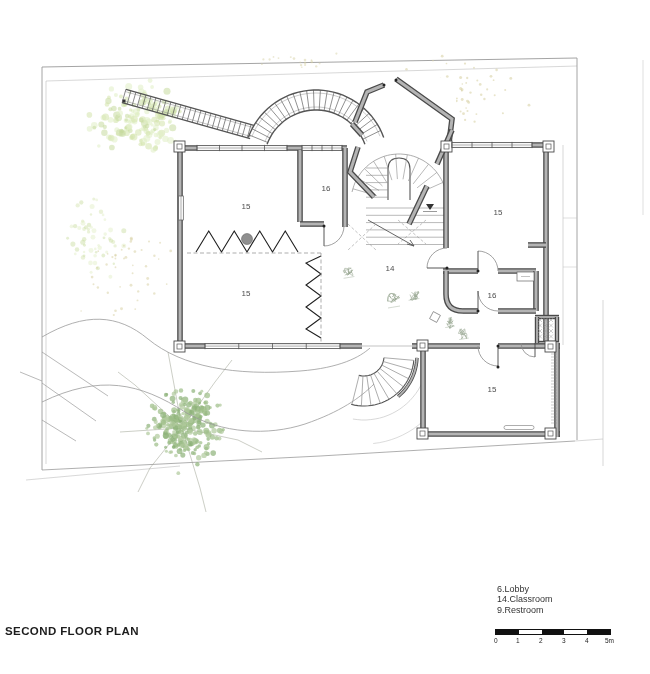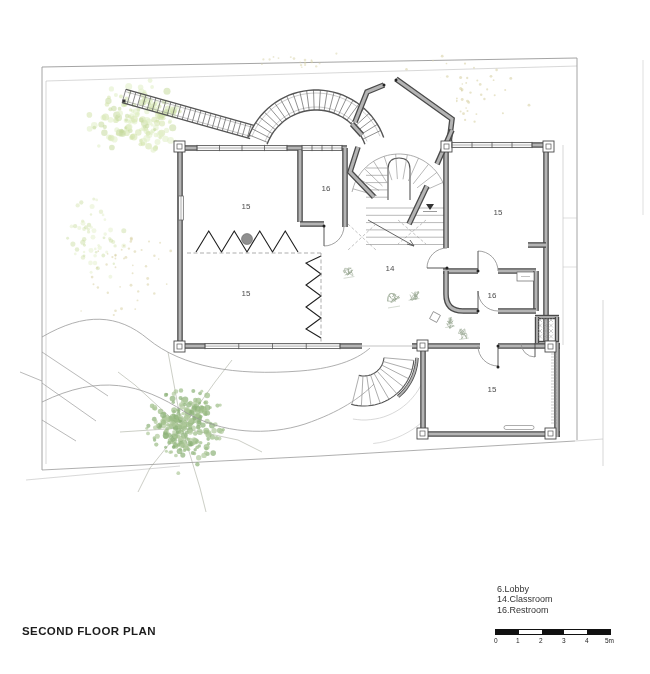--- a/index.html
+++ b/index.html
@@ -1,19 +1,19 @@
 <!DOCTYPE html>
 <html><head>
 <meta charset="utf-8">
 <style>
   html,body{margin:0;padding:0;background:#fff;}
   .stage{position:relative;width:650px;height:674px;background:#ffffff;overflow:hidden;
          font-family:"Liberation Sans",sans-serif;}
   .stage svg{position:absolute;left:0;top:0;}
-  .plan-title{position:absolute;left:22px;top:625px;font-size:11.5px;font-weight:bold;
+  .plan-title{position:absolute;left:5px;top:625px;font-size:11.5px;font-weight:bold;
               letter-spacing:.4px;color:#1c1c1c;}
   .legend{position:absolute;left:497px;top:584px;font-size:9px;color:#333;line-height:10.3px;}
   .scalebar{position:absolute;left:495px;top:629px;width:116px;}
   .scalebar .segs{display:flex;height:4px;border:0.8px solid #111;}
   .scalebar .seg{width:23px;height:100%;}
   .scalebar .seg.b{background:#111;}
   .scalebar .seg.w{background:#fff;}
   .scalebar .nums{position:relative;height:9px;font-size:6.5px;color:#222;}
   .scalebar .nums span{position:absolute;top:2px;}
   .scalebar .nums span:nth-of-type(1){left:-1px;}
@@ -1024,21 +1024,21 @@
       <text class="rlabel" x="492" y="298">16</text>
       <text class="rlabel" x="492" y="392">15</text>
     </g>
   </svg>
 
   <div class="plan-title">SECOND FLOOR PLAN</div>
 
   <div class="legend">
     <div>6.Lobby</div>
     <div>14.Classroom</div>
-    <div>16.Restroom</div>
+    <div>9.Restroom</div>
   </div>
 
   <div class="scalebar">
     <div class="segs">
       <div class="seg b"></div>
         <div class="seg w"></div>
         <div class="seg b"></div>
         <div class="seg w"></div>
         <div class="seg b"></div>
     </div>

